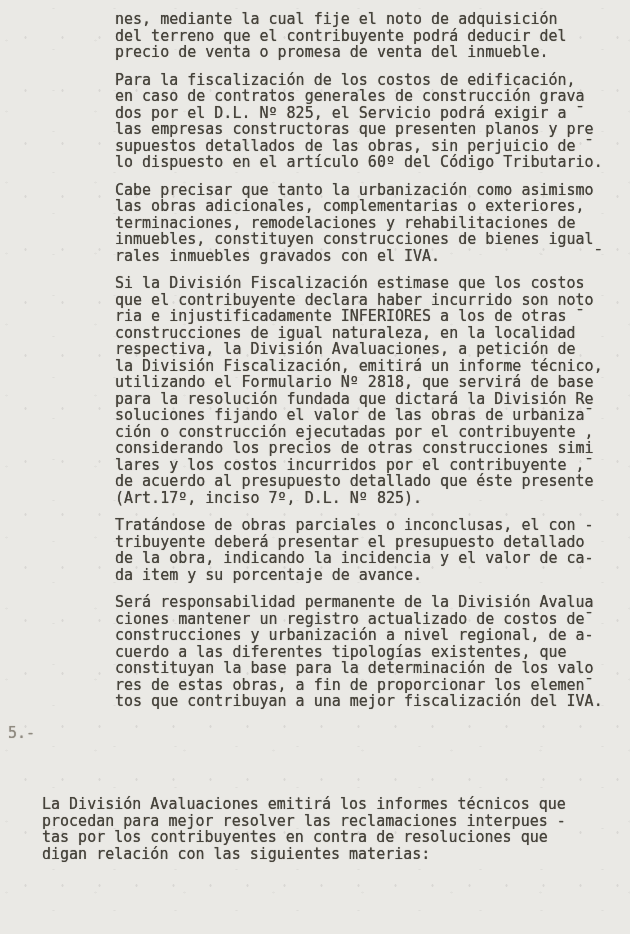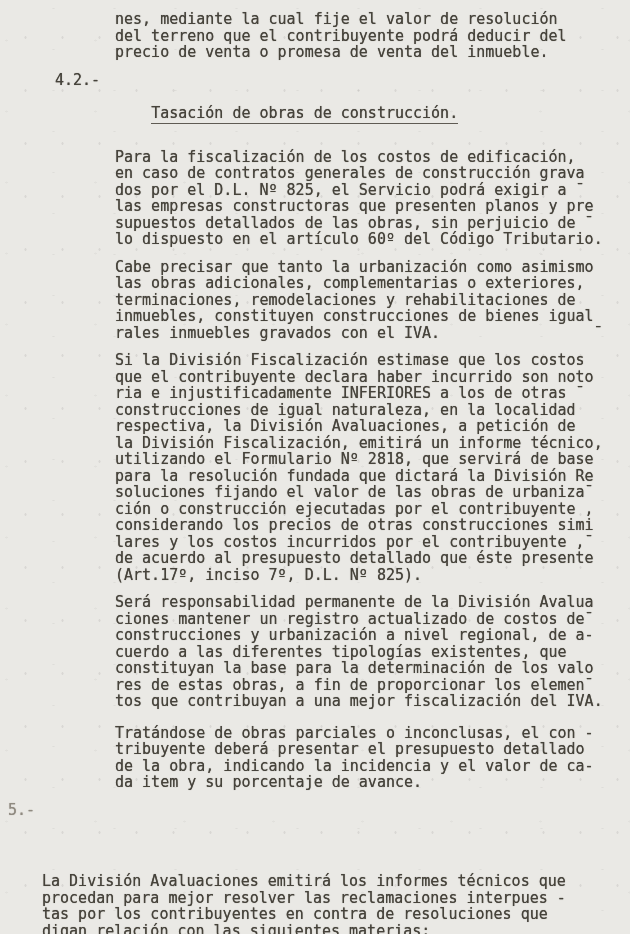--- a/index.html
+++ b/index.html
@@ -27,28 +27,24 @@
   .heading5{position:relative;padding-left:42px;margin:0 0 22px 0;white-space:pre;
     color:#8f8a80;text-shadow:0 0 0.8px rgba(143,138,128,0.9);}
   .sec-num5{position:absolute;left:8px;top:0;}
   .intro5{margin:0 0 11px 42px;white-space:pre;}
 </style>
 </head>
 <body>
 
 <div class="page">
 
-  <div class="para">nes, mediante la cual fije el valor de resolución
+  <div class="para">nes, mediante la cual fije el noto de adquisición
 del terreno que el contribuyente podrá deducir del
 precio de venta o promesa de venta del inmueble.</div>
 
-  <div class="heading-row">
-    <span class="sec-num">4.2.-</span>
-    <span class="underlined">Tasación de obras de construcción.</span>
-  </div>
 
   <div class="para">Para la fiscalización de los costos de edificación,
 en caso de contratos generales de construcción grava
 dos por el D.L. Nº 825, el Servicio podrá exigir a ¯
 las empresas constructoras que presenten planos y pre
 supuestos detallados de las obras, sin perjuicio de ¯
 lo dispuesto en el artículo 60º del Código Tributario.</div>
 
   <div class="para">Cabe precisar que tanto la urbanización como asimismo
 las obras adicionales, complementarias o exteriores,
@@ -64,32 +60,32 @@
 la División Fiscalización, emitirá un informe técnico,
 utilizando el Formulario Nº 2818, que servirá de base
 para la resolución fundada que dictará la División Re
 soluciones fijando el valor de las obras de urbaniza¯
 ción o construcción ejecutadas por el contribuyente ,
 considerando los precios de otras construcciones simi
 lares y los costos incurridos por el contribuyente ,¯
 de acuerdo al presupuesto detallado que éste presente
 (Art.17º, inciso 7º, D.L. Nº 825).</div>
 
+  <div class="para">Tratándose de obras parciales o inconclusas, el con -
+tribuyente deberá presentar el presupuesto detallado
+de la obra, indicando la incidencia y el valor de ca-
+da item y su porcentaje de avance.</div>
+
   <div class="para p-last">Será responsabilidad permanente de la División Avalua
 ciones mantener un registro actualizado de costos de¯
 construcciones y urbanización a nivel regional, de a-
 cuerdo a las diferentes tipologías existentes, que
 constituyan la base para la determinación de los valo
 res de estas obras, a fin de proporcionar los elemen¯
 tos que contribuyan a una mejor fiscalización del IVA.</div>
-
-  <div class="para">Tratándose de obras parciales o inconclusas, el con -
-tribuyente deberá presentar el presupuesto detallado
-de la obra, indicando la incidencia y el valor de ca-
-da item y su porcentaje de avance.</div>
 
   <div class="heading5">
     <span class="sec-num5">5.-</span>
   </div>
 
   <div class="intro5">La División Avaluaciones emitirá los informes técnicos que
 procedan para mejor resolver las reclamaciones interpues -
 tas por los contribuyentes en contra de resoluciones que
 digan relación con las siguientes materias:</div>
 

